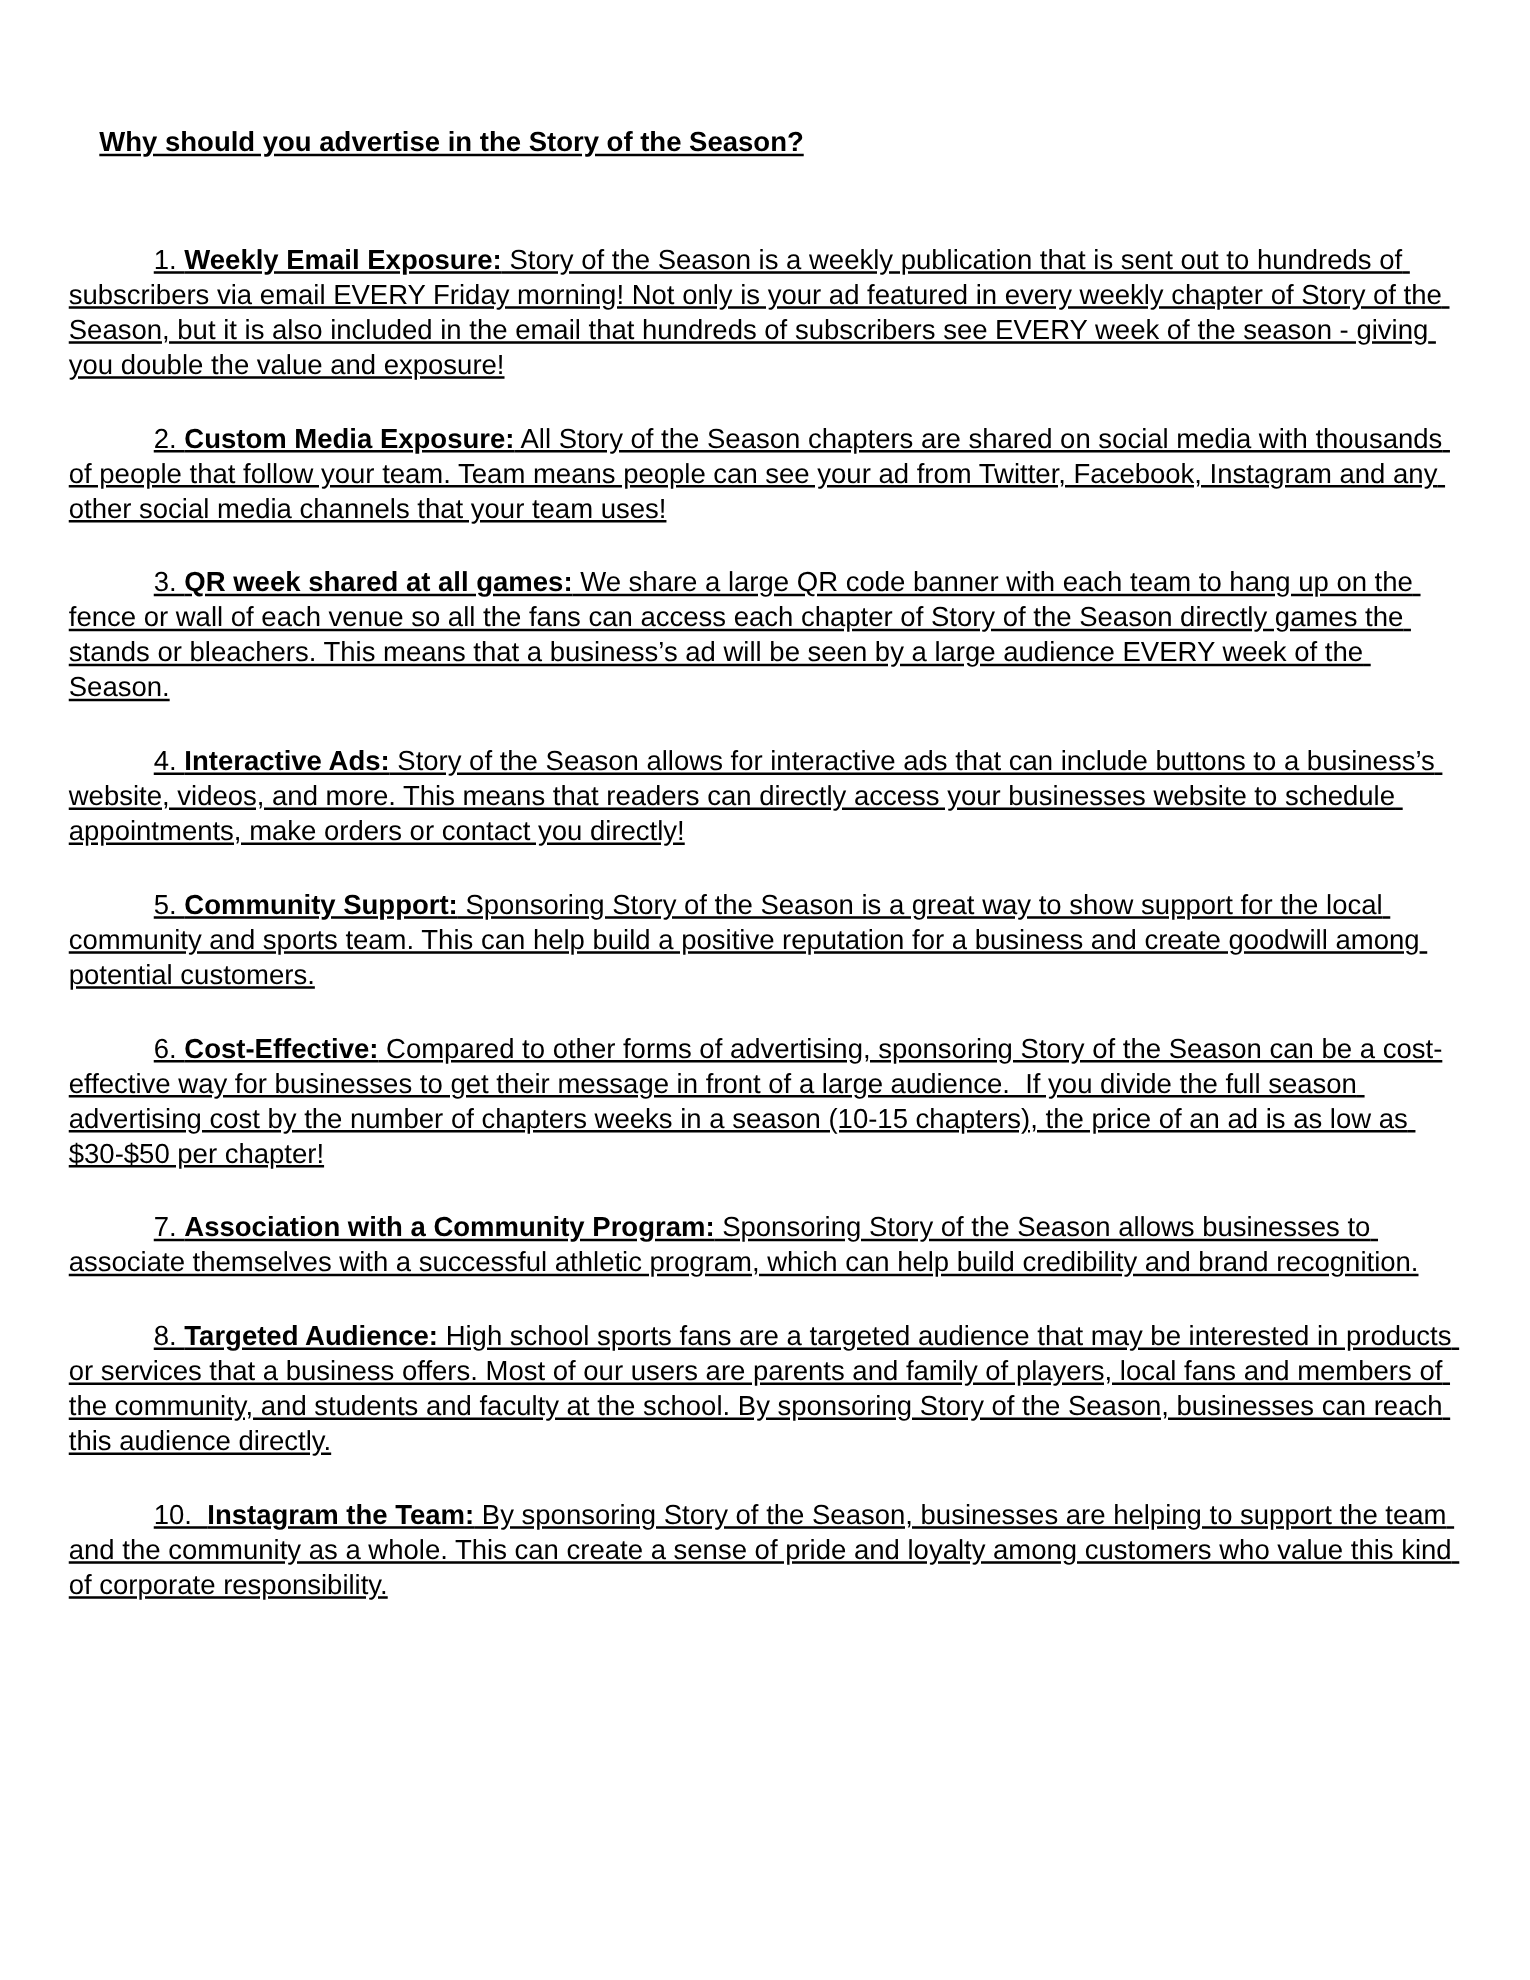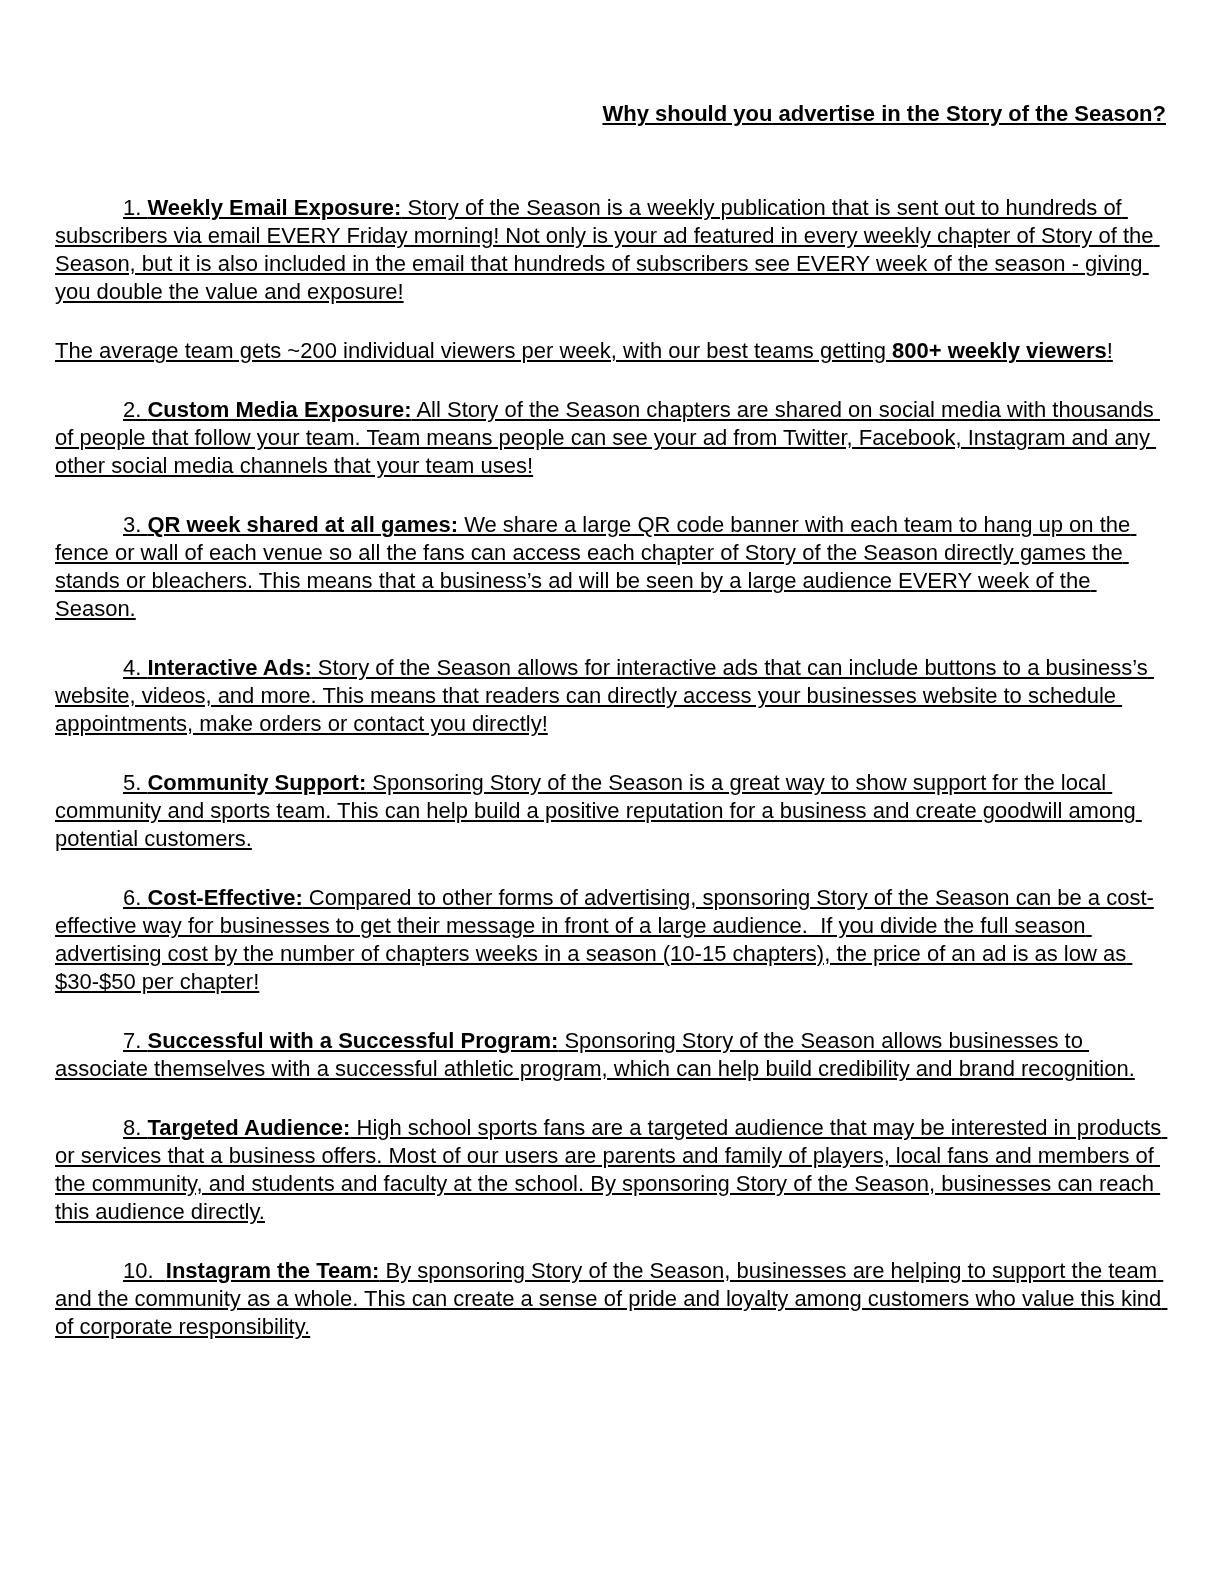--- a/index.html
+++ b/index.html
@@ -14,21 +14,21 @@
     box-sizing: border-box;
     padding: 72px 58px 0 55px;
     font-family: "Liberation Sans", "DejaVu Sans", sans-serif;
     font-size: 22px;
     line-height: 28px;
     color: #000000;
     overflow: hidden;
   }
   .doc-title {
     margin: 0 0 38px 0;
-    text-align: right;
+    text-align: left;
     white-space: pre-wrap;
   }
   .doc-title span {
     font-weight: bold;
     text-decoration: underline;
   }
   .para {
     margin: 0 0 31px 0;
     white-space: pre-wrap;
     text-decoration: underline;
@@ -42,23 +42,22 @@
 </style>
 </head>
 <body>
 
 <div class="page">
   <p class="doc-title">
     <span>Why should you advertise in the Story of the Season?</span>
   </p>
   <div>
       <p class="para indent"><span>1. </span><span class="b">Weekly Email Exposure:</span><span> Story of the Season is a weekly publication that is sent out to hundreds of subscribers via email EVERY Friday morning! Not only is your ad featured in every weekly chapter of Story of the Season, but it is also included in the email that hundreds of subscribers see EVERY week of the season - giving you double the value and exposure!</span></p>
-      <p class="para"><span>The average team gets ~200 individual viewers per week, with our best teams getting </span><span class="b">800+ weekly viewers</span><span>!</span></p>
       <p class="para indent"><span>2. </span><span class="b">Custom Media Exposure:</span><span> All Story of the Season chapters are shared on social media with thousands of people that follow your team. Team means people can see your ad from Twitter, Facebook, Instagram and any other social media channels that your team uses!</span></p>
       <p class="para indent"><span>3. </span><span class="b">QR week shared at all games:</span><span> We share a large QR code banner with each team to hang up on the fence or wall of each venue so all the fans can access each chapter of Story of the Season directly games the stands or bleachers. This means that a business’s ad will be seen by a large audience EVERY week of the Season.</span></p>
       <p class="para indent"><span>4. </span><span class="b">Interactive Ads:</span><span> Story of the Season allows for interactive ads that can include buttons to a business’s website, videos, and more. This means that readers can directly access your businesses website to schedule appointments, make orders or contact you directly!</span></p>
       <p class="para indent"><span>5. </span><span class="b">Community Support:</span><span> Sponsoring Story of the Season is a great way to show support for the local community and sports team. This can help build a positive reputation for a business and create goodwill among potential customers.</span></p>
       <p class="para indent"><span>6. </span><span class="b">Cost-Effective:</span><span> Compared to other forms of advertising, sponsoring Story of the Season can be a cost-effective way for businesses to get their message in front of a large audience.  If you divide the full season advertising cost by the number of chapters weeks in a season (10-15 chapters), the price of an ad is as low as $30-$50 per chapter!</span></p>
-      <p class="para indent"><span>7. </span><span class="b">Successful with a Successful Program:</span><span> Sponsoring Story of the Season allows businesses to associate themselves with a successful athletic program, which can help build credibility and brand recognition.</span></p>
+      <p class="para indent"><span>7. </span><span class="b">Association with a Community Program:</span><span> Sponsoring Story of the Season allows businesses to associate themselves with a successful athletic program, which can help build credibility and brand recognition.</span></p>
       <p class="para indent"><span>8. </span><span class="b">Targeted Audience:</span><span> High school sports fans are a targeted audience that may be interested in products or services that a business offers. Most of our users are parents and family of players, local fans and members of the community, and students and faculty at the school. By sponsoring Story of the Season, businesses can reach this audience directly.</span></p>
       <p class="para indent"><span>10.  </span><span class="b">Instagram the Team:</span><span> By sponsoring Story of the Season, businesses are helping to support the team and the community as a whole. This can create a sense of pride and loyalty among customers who value this kind of corporate responsibility.</span></p>
     </div>
 </div>
 
 </body></html>

